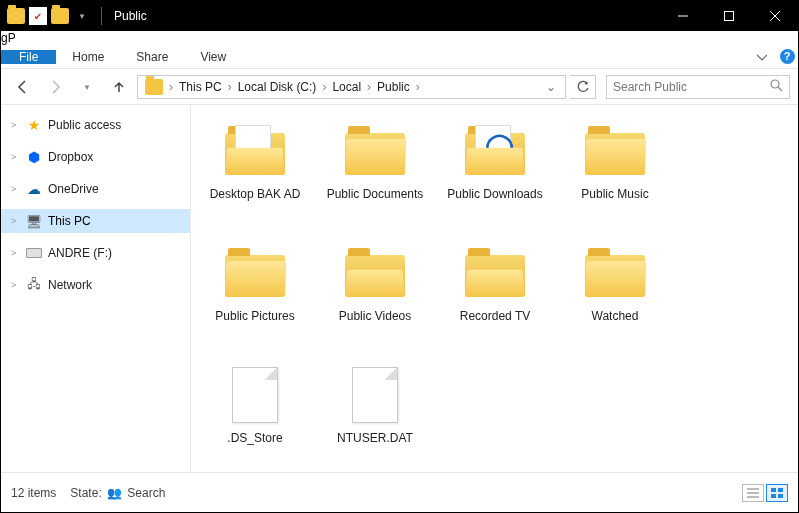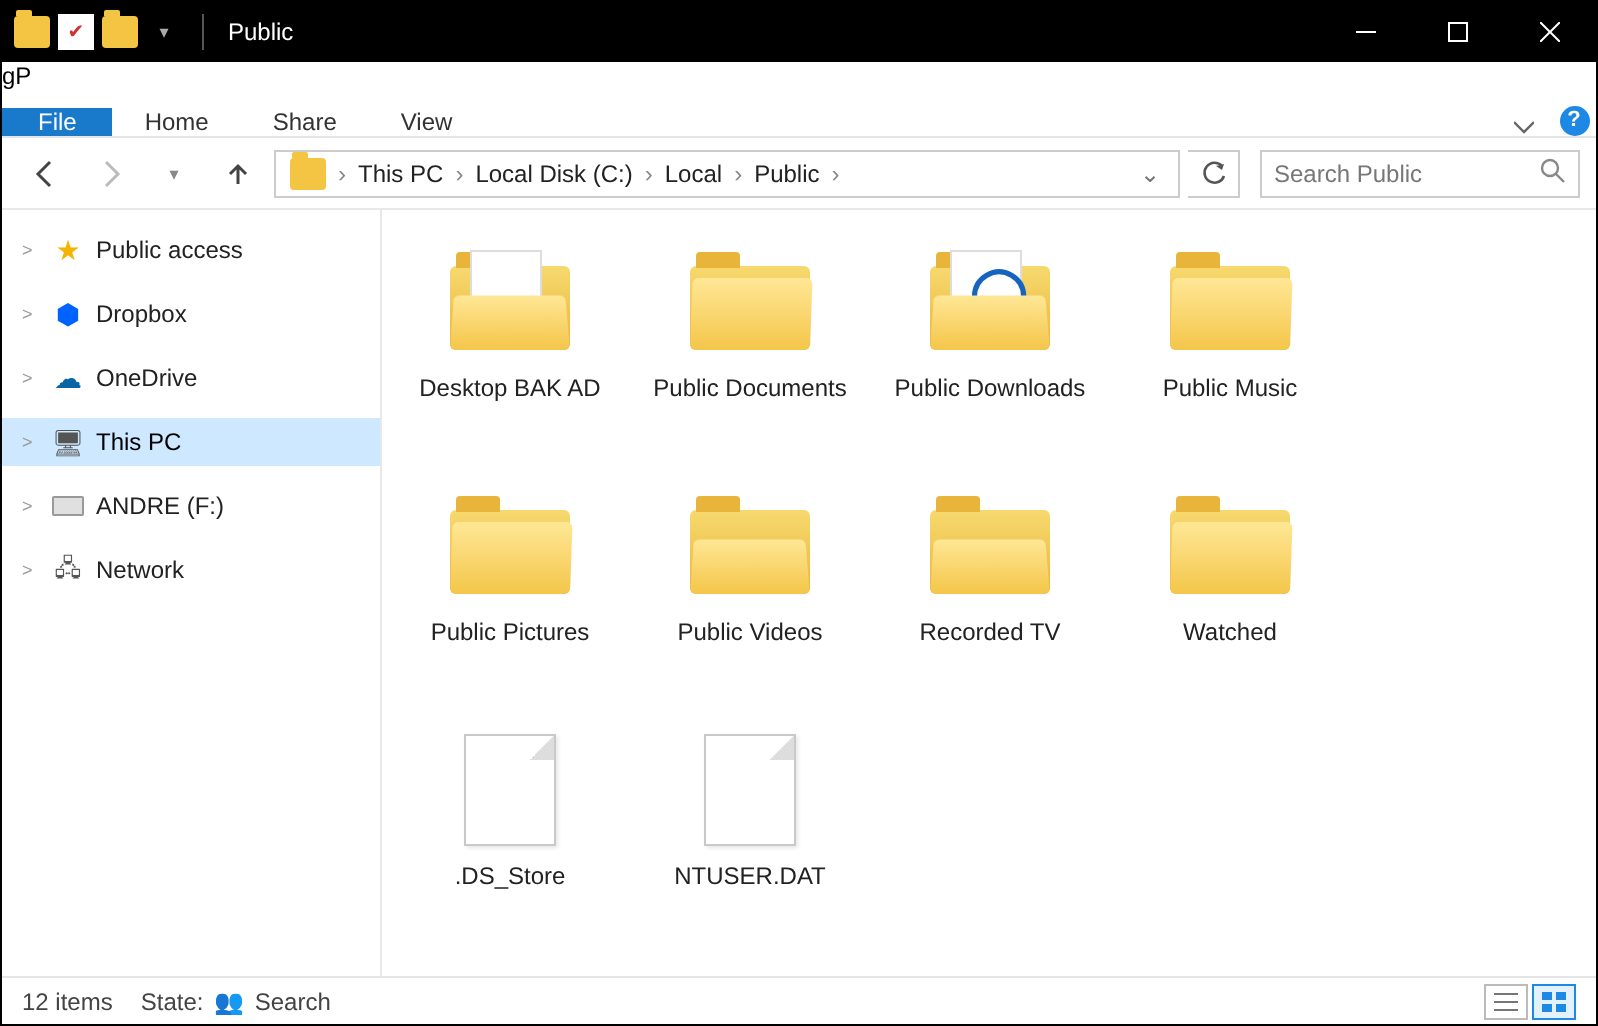--- a/index.html
+++ b/index.html
@@ -8,39 +8,39 @@
   
   .titlebar { background: #000; color: #fff; height: 30px; display: flex; align-items: center; }
   .titlebar .tb-icons { display: flex; align-items: center; gap: 4px; padding: 0 6px; }
   .titlebar .tb-icons .ico { width: 18px; height: 18px; display: flex; align-items: center; justify-content: center; }
   .titlebar .tb-sep { width: 1px; height: 18px; background: #555; margin: 0 4px; }
   .titlebar .title { padding-left: 8px; font-size: 12px; }
   .titlebar-spacer { flex:1; }
   .win-controls { display: flex; }
   .win-controls .wc { width: 46px; height: 30px; display:flex; align-items:center; justify-content:center; color:#fff; }
   
-  .ribbon { height: 24px; background: #fff; display: flex; align-items: flex-end; border-bottom: 1px solid #e5e5e5; }
+  .ribbon { height: 24px; background: #fff; display: flex; align-items: center; border-bottom: 1px solid #e5e5e5; }
   .ribbon .file-tab { background:#1979ca; color:#fff; padding:0 18px; display:flex; align-items:center; font-size:12px; }
   .ribbon .tab { padding:0 16px; display:flex; align-items:center; color:#333; }
   .ribbon-spacer { flex:1; }
   .ribbon .expand { width:28px; display:flex; align-items:center; justify-content:center; color:#666; }
   .ribbon .help { width:22px; display:flex; align-items:center; justify-content:center; }
   .help-circle { width:15px; height:15px; border-radius:50%; background:#1e88e5; color:#fff; font-size:11px; line-height:15px; text-align:center; font-weight:bold; }
   
   .addr-row { height:36px; display:flex; align-items:center; padding:4px 8px; gap:4px; border-bottom:1px solid #e8e8e8; }
   .nav-btn { width:28px; height:28px; display:flex; align-items:center; justify-content:center; color:#555; font-size:14px; }
   .nav-btn.dis { color:#bbb; }
   .addr-box { flex:1; height:24px; border:1px solid #ccc; display:flex; align-items:center; padding:0 3px; }
   .folder-ico-sm { width:18px; height:16px; background:#f4c542; border-radius:2px; position:relative; }
   .folder-ico-sm::before { content:""; position:absolute; top:-3px; left:1px; width:8px; height:3px; background:#f4c542; border-radius:1px 1px 0 0; }
   .crumb { padding:0 4px; color:#222; }
   .crumb-sep { color:#888; padding:0 2px; }
   .addr-drop { color:#777; padding:0 6px; margin-left:auto; }
   .refresh { width:26px; height:24px; border:1px solid #ccc; border-left:none; display:flex; align-items:center; justify-content:center; color:#555; }
-  .search-box { width:160px; height:24px; border:1px solid #ccc; margin-left:6px; display:flex; align-items:center; padding:0 6px; color:#777; }
+  .search-box { width:184px; height:24px; border:1px solid #ccc; margin-left:6px; display:flex; align-items:center; padding:0 6px; color:#777; }
   .search-box .ph { flex:1; }
   
   .body { flex:1; display:flex; overflow:hidden; }
   .sidebar { width:190px; border-right:1px solid #e8e8e8; padding:8px 0; }
   .tree-item { display:flex; align-items:center; height:24px; padding-left:10px; gap:2px; }
   .tree-item .arrow { width:12px; color:#999; font-size:9px; }
   .tree-item .icon { width:18px; display:flex; align-items:center; justify-content:center; }
   .tree-item .label { padding-left:3px; color:#222; }
   .tree-item.selected { background:#cde8ff; }
   .tree-item.selected .label { color:#000; }
@@ -60,21 +60,21 @@
   .folder-lg .paper { position:absolute; left:10px; top:-2px; width:36px; height:40px; background:#fff; border:1px solid #ddd; }
   .folder-lg .glyph { position:absolute; left:20px; top:4px; font-size:26px; color:#1565c0; font-weight:bold; }
   
   .file-lg { width:46px; height:56px; background:#fff; border:1px solid #c9c9c9; position:relative; box-shadow:1px 1px 2px rgba(0,0,0,.1); }
   .file-lg::before { content:""; position:absolute; top:0; right:0; width:12px; height:12px; background:linear-gradient(135deg,#fff 50%,#ddd 50%); }
   
   .installer { width:58px; height:56px; position:relative; }
   .installer .box { position:absolute; right:0; top:0; width:40px; height:40px; background:linear-gradient(#e7ddc9,#cfc4a8); border:1px solid #b7ac90; }
   .installer .disc { position:absolute; left:0; bottom:0; width:36px; height:36px; border-radius:50%; background:radial-gradient(circle,#fff 0,#ccc 35%,#888 38%,#bbb 40%,#eee 70%,#aaa 100%); border:1px solid #999; }
   
-  .status { height:24px; border-top:1px solid #e5e5e5; display:flex; align-items:center; padding:0 10px; gap:14px; color:#444; font-size:12px; }
+  .status { height:40px; border-top:1px solid #e5e5e5; display:flex; align-items:center; padding:0 10px; gap:14px; color:#444; font-size:12px; }
   .status-spacer{flex:1;}
   .view-toggles { display:flex; gap:2px; }
   .view-toggle { width:22px; height:18px; border:1px solid #bbb; display:flex; align-items:center; justify-content:center; }
   .view-toggle.active { border-color:#1e88e5; background:#e3f1fd; }
   
   .star { color:#f4b400; font-size:14px; }
   .drop { color:#0062ff; font-size:14px; }
   .cloud { color:#0a64a4; font-size:14px; }
   .mon { color:#555; font-size:13px; }
   .drive { width:16px;height:10px;background:#e0e0e0;border:1px solid #999;border-radius:1px; }

